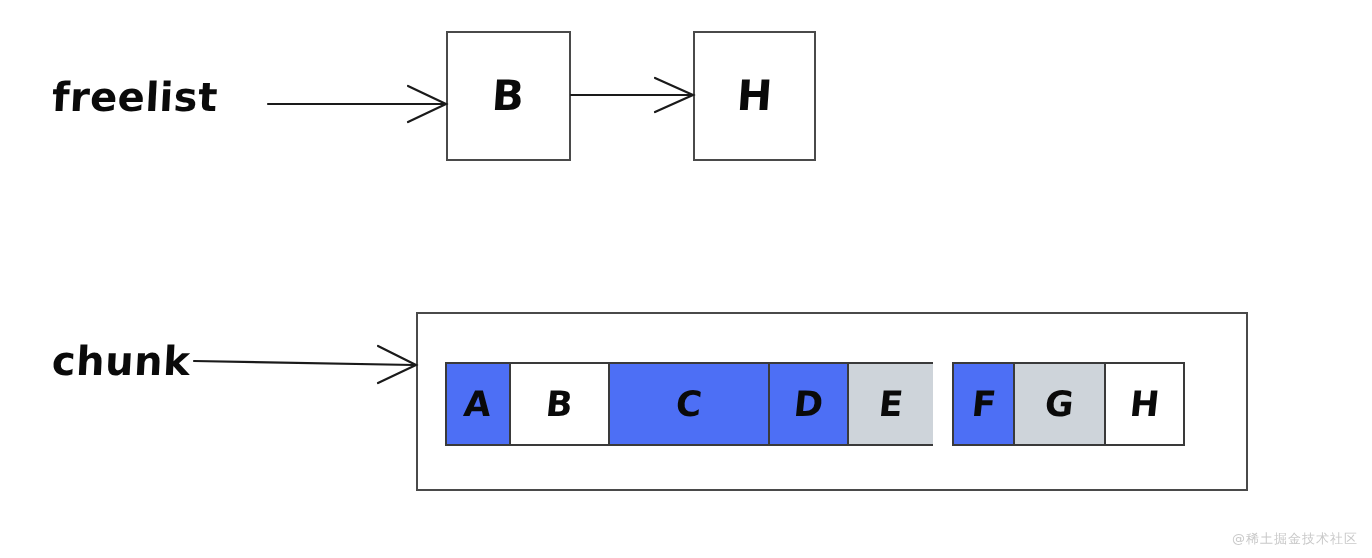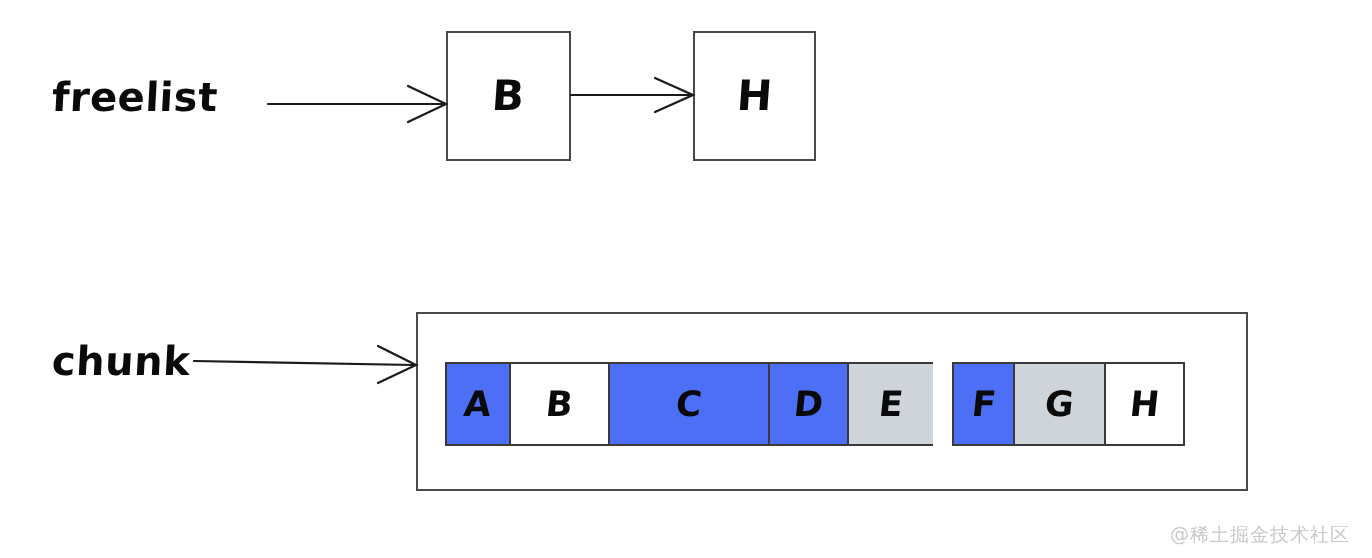--- a/index.html
+++ b/index.html
@@ -92,24 +92,24 @@
   svg.arrow-layer {
     position: absolute;
     left: 0;
     top: 0;
     width: 1372px;
     height: 558px;
     pointer-events: none;
   }
   #watermark {
     position: absolute;
-    right: 22px;
+    right: 14px;
     bottom: 10px;
     font-family: "DejaVu Sans", sans-serif;
-    font-size: 19px;
+    font-size: 13px;
     color: #c9c9c9;
     letter-spacing: 1px;
     white-space: nowrap;
   }
 </style>
 </head>
 <body>
 
 <div id="canvas">
 

